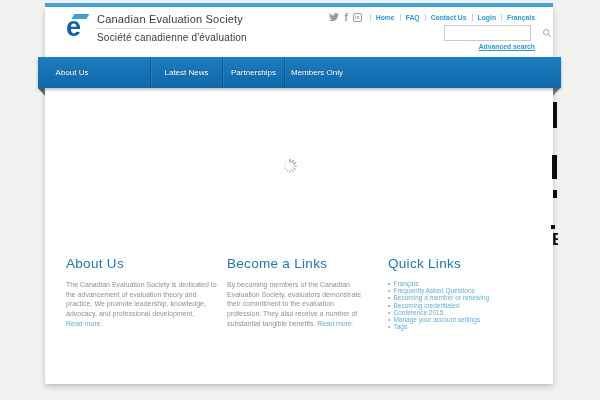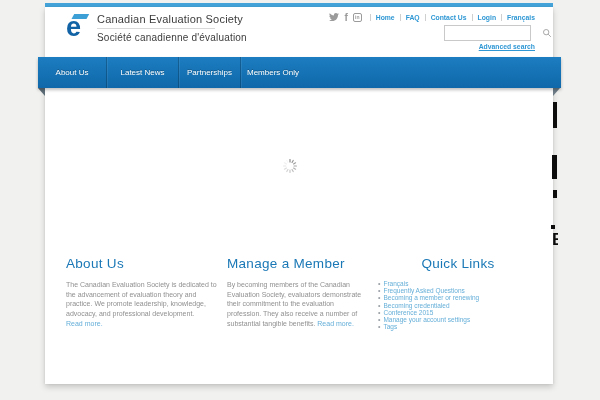--- a/index.html
+++ b/index.html
@@ -42,21 +42,21 @@
   .search-btn { width:14px; height:14px; border:none; background:transparent; display:flex; align-items:center; justify-content:center; cursor:pointer; }
   .advanced { position:absolute; top:43px; right:65px; font-size:6.8px; font-weight:bold; color:#2e97d4; text-decoration:underline; }
 
   
   .navbar { position:absolute; left:38px; top:57px; width:523px; height:31px; list-style:none; display:flex;
             background:linear-gradient(#1c7dc0,#0f68a9); box-shadow:0 2px 3px rgba(0,0,0,.25); z-index:5; }
   .navbar li { color:#fff; font-size:8px; display:flex; align-items:center; justify-content:center;
                border-left:1px solid rgba(0,0,0,.22); box-shadow:inset 1px 0 0 rgba(255,255,255,.08);
                cursor:pointer; white-space:nowrap; overflow:hidden; text-shadow:0 -1px 0 rgba(0,0,0,.25); }
   .navbar li:first-child { border-left:none; box-shadow:none; }
-  .navbar li:nth-child(1){ width:68px; } .navbar li:nth-child(2){ width:72px; }
+  .navbar li:nth-child(1){ width:68px; } .navbar li:nth-child(2){ width:72px;margin-left:44px; }
   .navbar li:nth-child(3){ width:62px; } .navbar li:nth-child(4){ width:65px; }
   .navbar li:nth-child(5){ width:120px; } .navbar li:nth-child(6){ width:88px; }
   .navbar li:nth-child(7){ width:44px; }
   .fold-left  { position:absolute; left:38px;  top:88px; width:0; height:0;
                 border-top:8px solid #5d6d78; border-left:7px solid transparent; }
   .fold-right { position:absolute; left:553px; top:88px; width:0; height:0;
                 border-top:8px solid #6e7d88; border-right:7px solid transparent; }
 
   
   .spinner { position:absolute; left:282px; top:158px; width:16px; height:16px; animation:spin 1s steps(12) infinite; }
@@ -70,21 +70,21 @@
   .frag4 { left:551px; top:225px; width:4px; height:4px; }
   .frag-letter { position:absolute; left:552px; top:231px; width:6px; height:17px; overflow:hidden;
                  font-size:17px; font-weight:bold; color:#0d0d0d; line-height:17px; }
 
   
   .col { position:absolute; top:256px; }
   .col h2 { font-size:13.5px; font-weight:normal; color:#1a78b6; letter-spacing:.3px; margin-bottom:9px; }
   .col p, .col li { font-size:7px; line-height:9.7px; color:#909090; }
   .col-about { left:66px;  width:152px; }
   .col-member{ left:227px; width:142px; }
-  .col-quick { left:378px; width:160px;text-align:center; }
+  .col-quick { left:388px; width:160px; }
   a.read-more { color:#64aed8; text-decoration:none; }
   .read-block { display:block; }
   .quick-list { list-style:none; }
   .quick-list li { line-height:7.2px; margin-bottom:0; display:flex; align-items:baseline; }
   .bullet { color:#9aa0a6; margin-right:3px; font-size:7px; }
   .quick-list a { color:#64aed8; text-decoration:none; font-size:6.5px; }
 </style>
 </head>
 <body>
 
@@ -171,21 +171,21 @@
 
   <div class="col col-about">
     <h2>About Us</h2>
     <p>
       <span>The Canadian Evaluation Society is dedicated to the advancement of evaluation theory and practice. We promote leadership, knowledge, advocacy, and professional development.</span>
       <a href="#" class="read-more read-block">Read more.</a>
     </p>
   </div>
 
   <div class="col col-member">
-    <h2>Manage a Member</h2>
+    <h2>Become a Links</h2>
     <p>
       <span>By becoming members of the Canadian Evaluation Society, evaluators demonstrate their commitment to the evaluation profession. They also receive a number of substantial tangible benefits.</span>
       <a href="#" class="read-more">Read more.</a>
     </p>
   </div>
 
   <div class="col col-quick">
     <h2>Quick Links</h2>
     <ul class="quick-list">
       <li>

